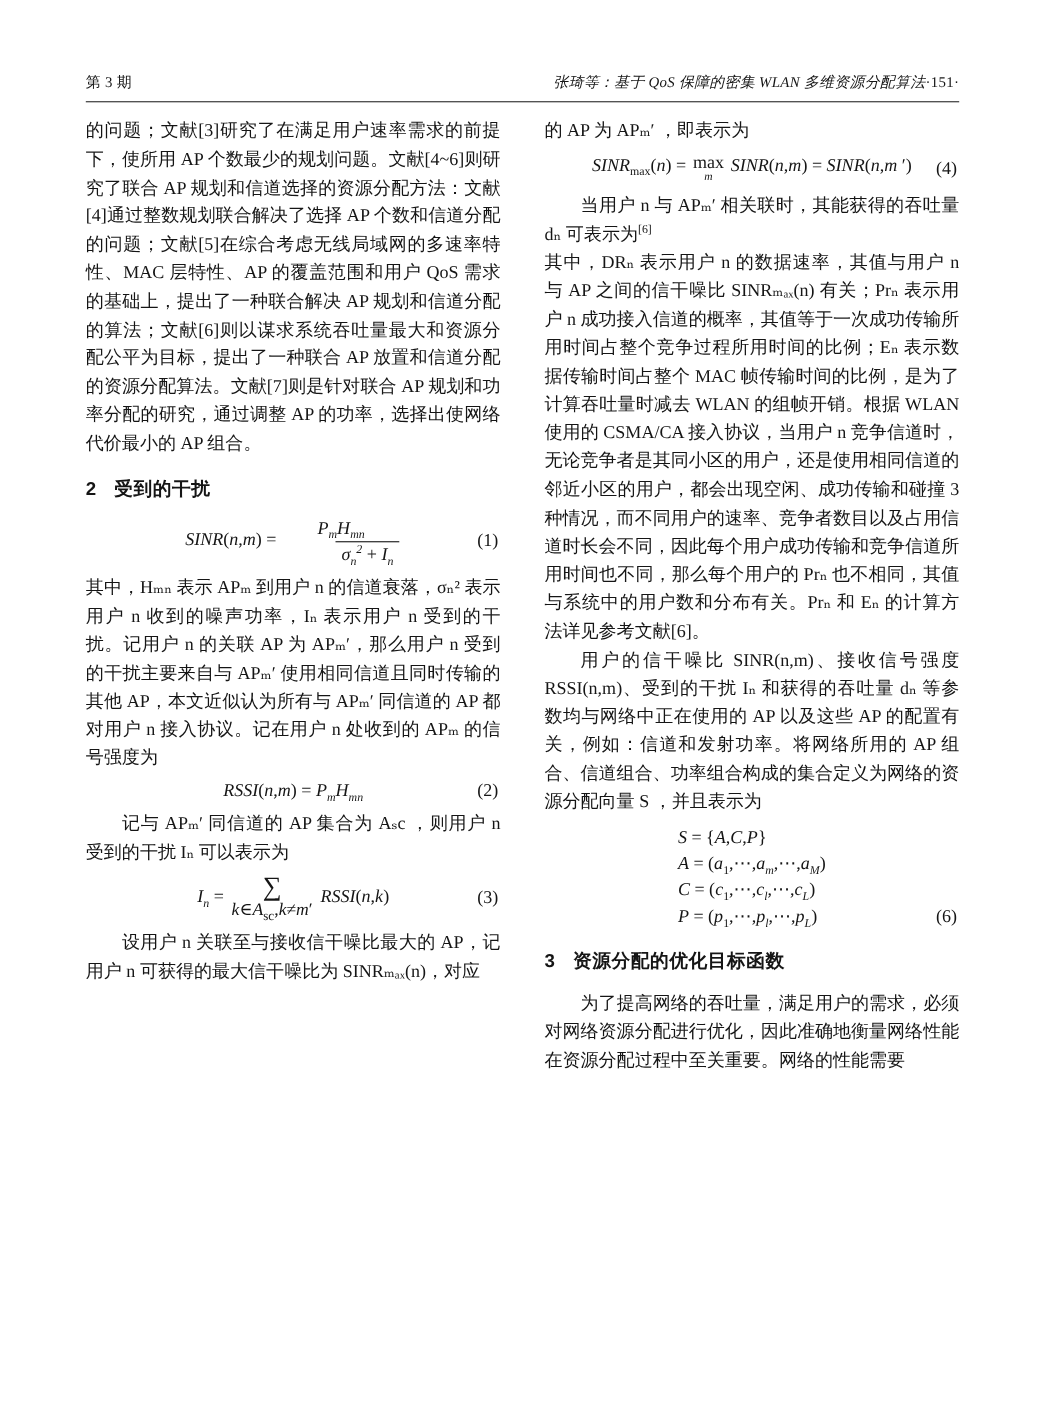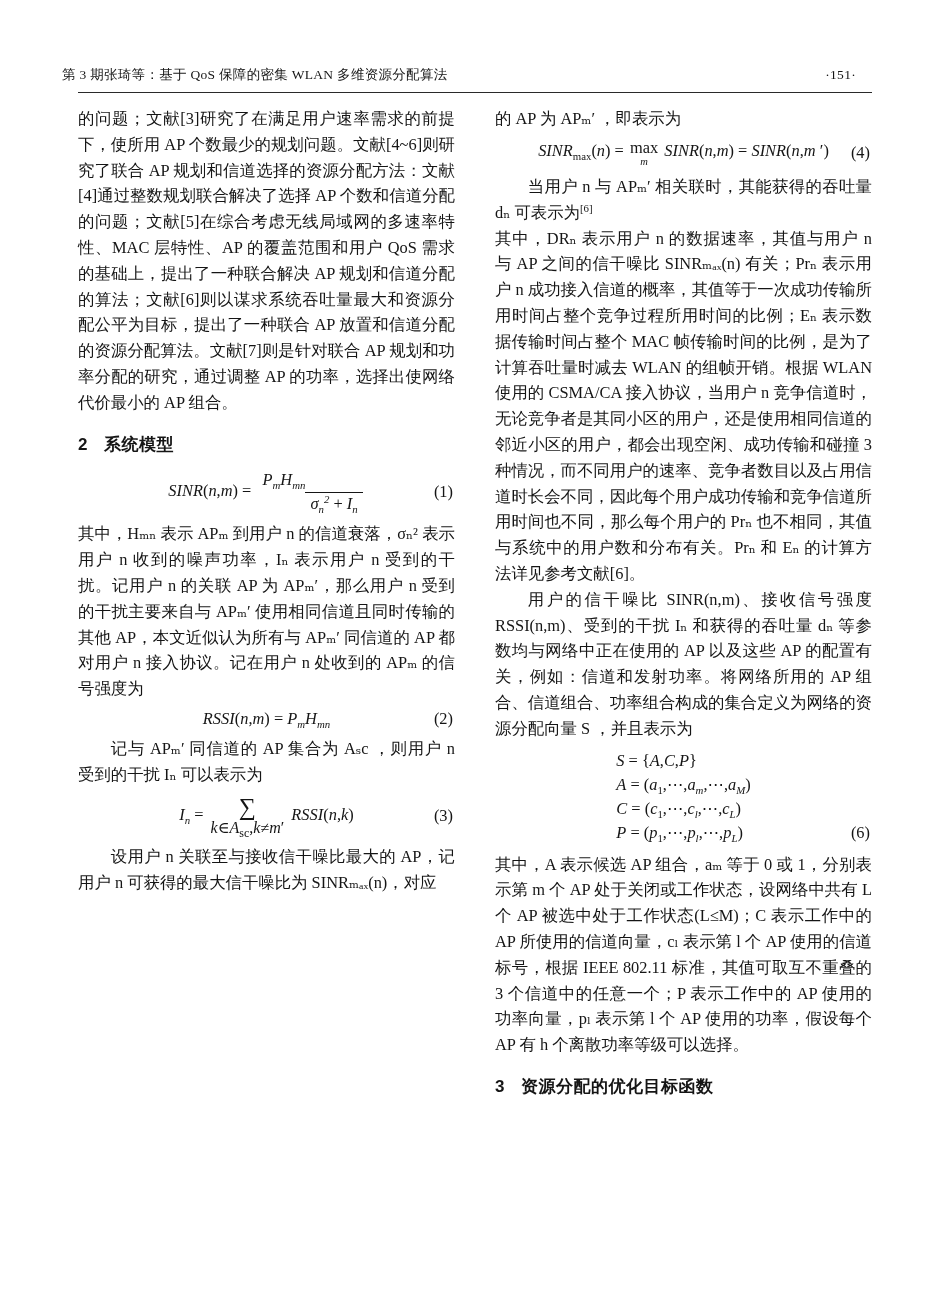--- a/index.html
+++ b/index.html
@@ -4,25 +4,25 @@
 <style>
   html,body{margin:0;padding:0;}
   body{
     width:950px;height:1290px;background:#ffffff;color:#151515;
     font-family:"Liberation Serif","DejaVu Serif",serif;
     -webkit-font-smoothing:antialiased;
   }
   .page{position:relative;width:950px;height:1290px;overflow:hidden;background:#ffffff;}
   
   .hdr{
-    position:absolute;top:66px;left:62px;width:794px;
+    position:absolute;top:66px;left:78px;width:794px;
     display:flex;justify-content:space-between;align-items:baseline;
     font-size:13.5px;letter-spacing:.3px;
   }
-  .hdr .mid{flex:1;text-align:left;}
+  .hdr .mid{flex:1;text-align:right;font-style:italic;}
   .rule{position:absolute;top:92px;left:78px;width:794px;border-top:1.6px solid #2a2a2a;}
   
   .cols{position:absolute;top:106px;left:78px;width:794px;display:flex;gap:40px;}
   .col{width:384px;font-size:16.4px;line-height:25.8px;text-align:justify;text-justify:inter-ideograph;}
   p{margin:0;text-indent:2em;}
   p.noindent{text-indent:0;}
   sup.ref{font-size:66%;}
   
   .sec{
     display:flex;gap:16px;align-items:baseline;text-indent:0;
@@ -30,21 +30,21 @@
     font-weight:bold;font-size:17px;letter-spacing:.5px;
     margin:16px 0 13px 0;
   }
   
   .eq{position:relative;text-align:center;margin:7px 0;line-height:1.25;}
   .eq .no{position:absolute;right:2px;bottom:1px;font-style:normal;}
   .eq.mid-no .no{bottom:auto;top:50%;transform:translateY(-50%);}
   .it{font-style:italic;}
   sub,sup{font-size:66%;line-height:0;}
   sub.it,sup.it{font-style:italic;}
-  .frac{display:inline-block;vertical-align:middle;text-align:left;margin:0 2px;}
+  .frac{display:inline-block;vertical-align:middle;text-align:center;margin:0 2px;}
   .frac .num{display:block;padding:0 5px 1px;}
   .frac .den{display:block;border-top:1.1px solid #151515;padding:1px 5px 0;margin-left:48px;}
   .bigop{display:inline-block;vertical-align:middle;text-align:center;margin:0 3px;}
   .bigop .op{display:block;font-size:24px;line-height:1;}
   .bigop .lim{display:block;font-size:16px;line-height:1.15;}
   .bigop .lim sub{font-size:75%;}
   .unders{display:inline-block;text-align:center;vertical-align:-9px;margin:0 2px;}
   .unders .utop{display:block;line-height:1.05;}
   .unders .ubot{display:block;font-size:10.5px;line-height:1.05;}
   .eqgroup{display:inline-block;text-align:left;}
@@ -62,21 +62,21 @@
   </div>
   <div class="rule"></div>
 
   <div class="cols">
 
     <div class="col">
       <p class="noindent">的问题；文献[3]研究了在满足用户速率需求的前提下，使所用 AP 个数最少的规划问题。文献[4~6]则研究了联合 AP 规划和信道选择的资源分配方法：文献[4]通过整数规划联合解决了选择 AP 个数和信道分配的问题；文献[5]在综合考虑无线局域网的多速率特性、MAC 层特性、AP 的覆盖范围和用户 QoS 需求的基础上，提出了一种联合解决 AP 规划和信道分配的算法；文献[6]则以谋求系统吞吐量最大和资源分配公平为目标，提出了一种联合 AP 放置和信道分配的资源分配算法。文献[7]则是针对联合 AP 规划和功率分配的研究，通过调整 AP 的功率，选择出使网络代价最小的 AP 组合。</p>
 
       <div class="sec">
         <span>2</span>
-        <span>系统模型</span>
+        <span>受到的干扰</span>
       </div>
 
 
       <div class="eq mid-no">
         <span><span class="it">SINR</span><span>(</span><span class="it">n</span><span>,</span><span class="it">m</span><span>) = </span></span><span class="frac"><span class="num"><span class="it">P</span><sub class="it">m</sub><span class="it">H</span><sub class="it">mn</sub></span><span class="den"><span class="it">σ</span><sub class="it">n</sub><sup class="it">2</sup><span> + </span><span class="it">I</span><sub class="it">n</sub></span></span>
         <span class="no">(1)</span>
       </div>
 
       <p class="noindent">其中，Hₘₙ 表示 APₘ 到用户 n 的信道衰落，σₙ² 表示用户 n 收到的噪声功率，Iₙ 表示用户 n 受到的干扰。记用户 n 的关联 AP 为 APₘ′，那么用户 n 受到的干扰主要来自与 APₘ′ 使用相同信道且同时传输的其他 AP，本文近似认为所有与 APₘ′ 同信道的 AP 都对用户 n 接入协议。记在用户 n 处收到的 APₘ 的信号强度为</p>
 
@@ -112,23 +112,23 @@
       <div class="eq">
         <span class="eqgroup">
           <span class="gline"><span class="it">S</span><span> = {</span><span class="it">A</span><span>,</span><span class="it">C</span><span>,</span><span class="it">P</span><span>}</span></span>
           <span class="gline"><span class="it">A</span><span> = (</span><span class="it">a</span><sub>1</sub><span>,⋯,</span><span class="it">a</span><sub class="it">m</sub><span>,⋯,</span><span class="it">a</span><sub class="it">M</sub><span>)</span></span>
           <span class="gline"><span class="it">C</span><span> = (</span><span class="it">c</span><sub>1</sub><span>,⋯,</span><span class="it">c</span><sub class="it">l</sub><span>,⋯,</span><span class="it">c</span><sub class="it">L</sub><span>)</span></span>
           <span class="gline"><span class="it">P</span><span> = (</span><span class="it">p</span><sub>1</sub><span>,⋯,</span><span class="it">p</span><sub class="it">l</sub><span>,⋯,</span><span class="it">p</span><sub class="it">L</sub><span>)</span></span>
         </span>
         <span class="no">(6)</span>
       </div>
 
-      <p class="noindent">其中，A 表示候选 AP 组合，aₘ 等于 0 或 1，分别表示第 m 个 AP 处于关闭或工作状态，设网络中共有 L 个 AP 被选中处于工作状态(L≤M)；C 表示工作中的 AP 所使用的信道向量，cₗ 表示第 l 个 AP 使用的信道标号，根据 IEEE 802.11 标准，其值可取互不重叠的 3 个信道中的任意一个；P 表示工作中的 AP 使用的功率向量，pₗ 表示第 l 个 AP 使用的功率，假设每个 AP 有 h 个离散功率等级可以选择。</p>
 
       <div class="sec">
         <span>3</span>
         <span>资源分配的优化目标函数</span>
       </div>
 
+      <p>为了提高网络的吞吐量，满足用户的需求，必须对网络资源分配进行优化，因此准确地衡量网络性能在资源分配过程中至关重要。网络的性能需要</p>
     </div>
 
   </div>
 </div>
 
 </body></html>

